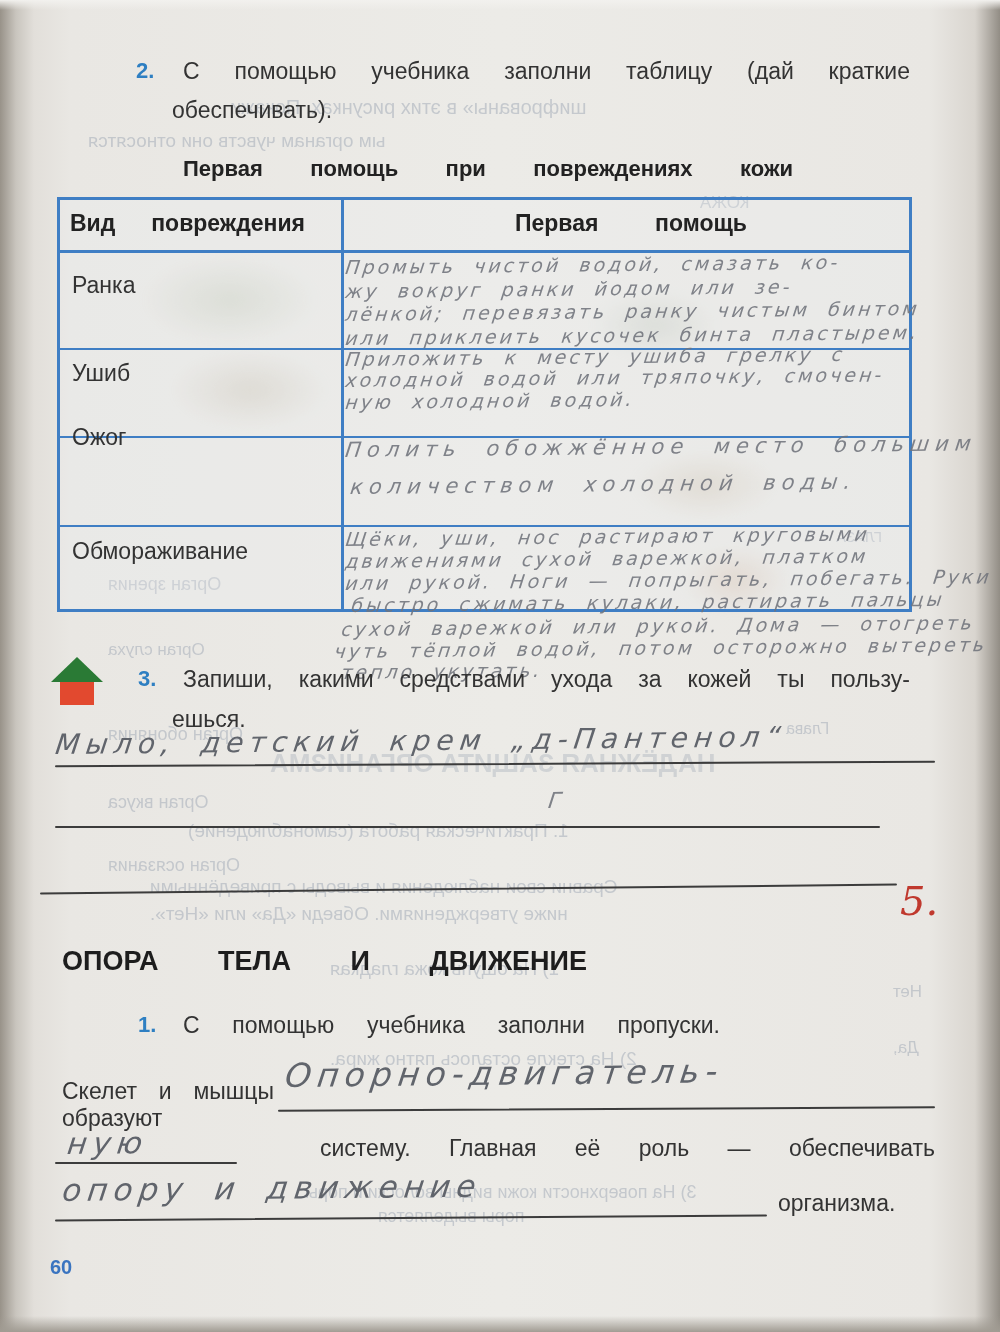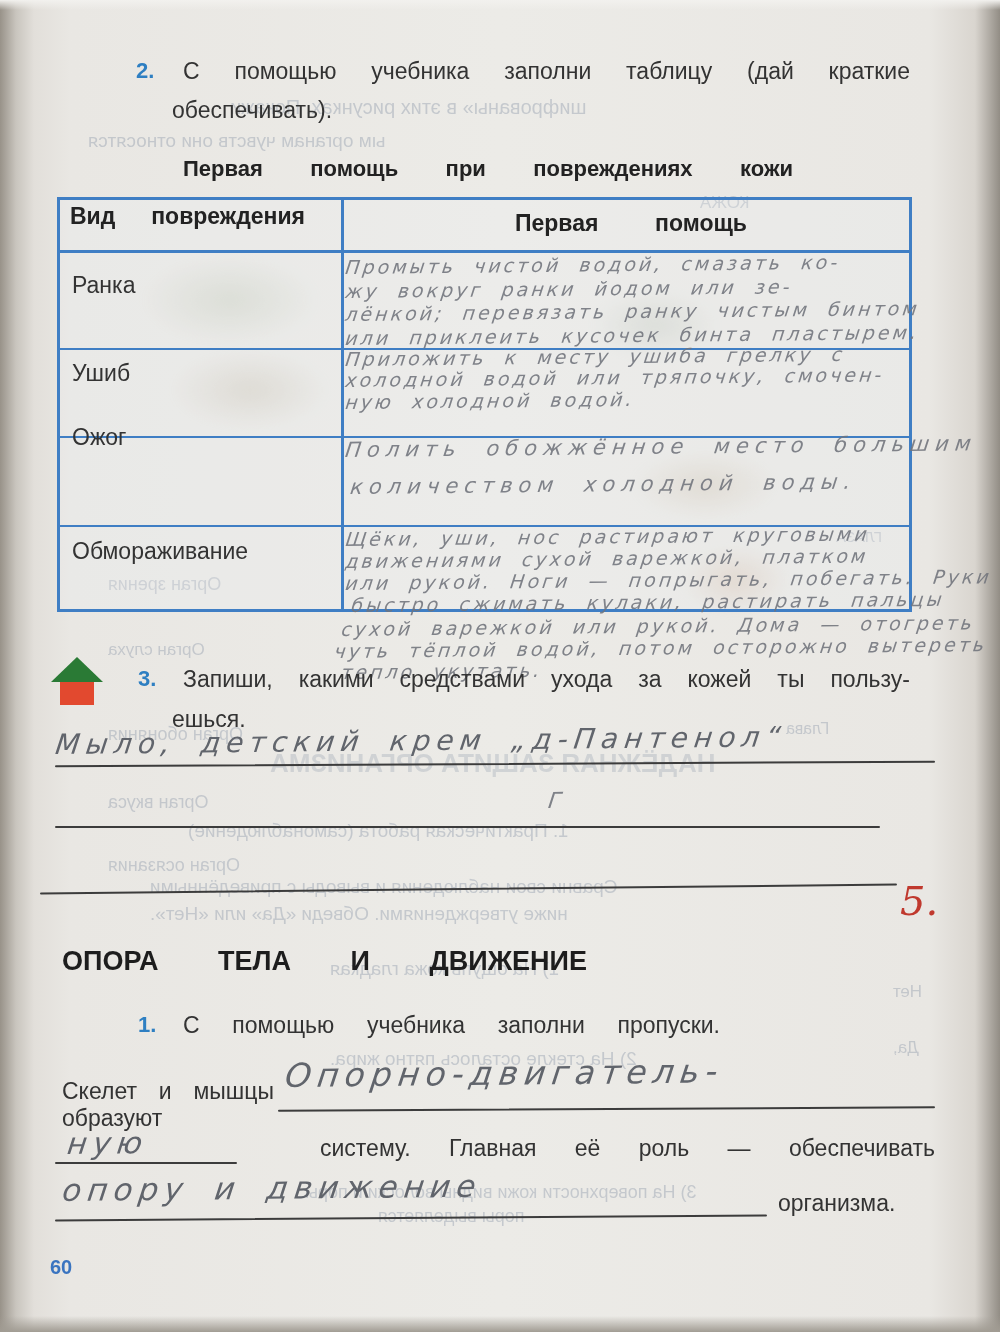--- a/index.html
+++ b/index.html
@@ -66,21 +66,21 @@
   <div class="abs printed bold just" style="left:183px;top:156px;width:610px;font-size:22px">Первая помощь при повреждениях кожи</div>
 
   <div class="tbl" style="left:57px;top:197px;width:849px;height:409px">
     <div class="bluline" style="left:0;top:50px;width:100%;height:3px"></div>
     <div class="bluline" style="left:281px;top:0;width:3px;height:100%"></div>
     <div class="bluline" style="left:0;top:148px;width:100%;height:2px"></div>
     <div class="bluline" style="left:0;top:236px;width:100%;height:2px"></div>
     <div class="bluline" style="left:0;top:325px;width:100%;height:2px"></div>
   </div>
 
-  <div class="abs printed bold just" style="left:70px;top:203px;width:235px">Вид повреждения</div>
+  <div class="abs printed bold just" style="left:70px;top:210px;width:235px">Вид повреждения</div>
   <div class="abs printed bold just" style="left:515px;top:210px;width:232px">Первая помощь</div>
 
   <div class="abs printed" style="left:72px;top:272px">Ранка</div>
   <div class="abs printed" style="left:72px;top:360px">Ушиб</div>
   <div class="abs printed" style="left:72px;top:424px">Ожог</div>
   <div class="abs printed" style="left:72px;top:538px">Обмораживание</div>
 
   <div class="abs hw hw-cell" style="left:347px;top:256px">Промыть чистой водой, смазать ко-</div>
   <div class="abs hw hw-cell" style="left:347px;top:280px">жу вокруг ранки йодом или зе-</div>
   <div class="abs hw hw-cell" style="left:347px;top:303px">лёнкой; перевязать ранку чистым бинтом</div>

